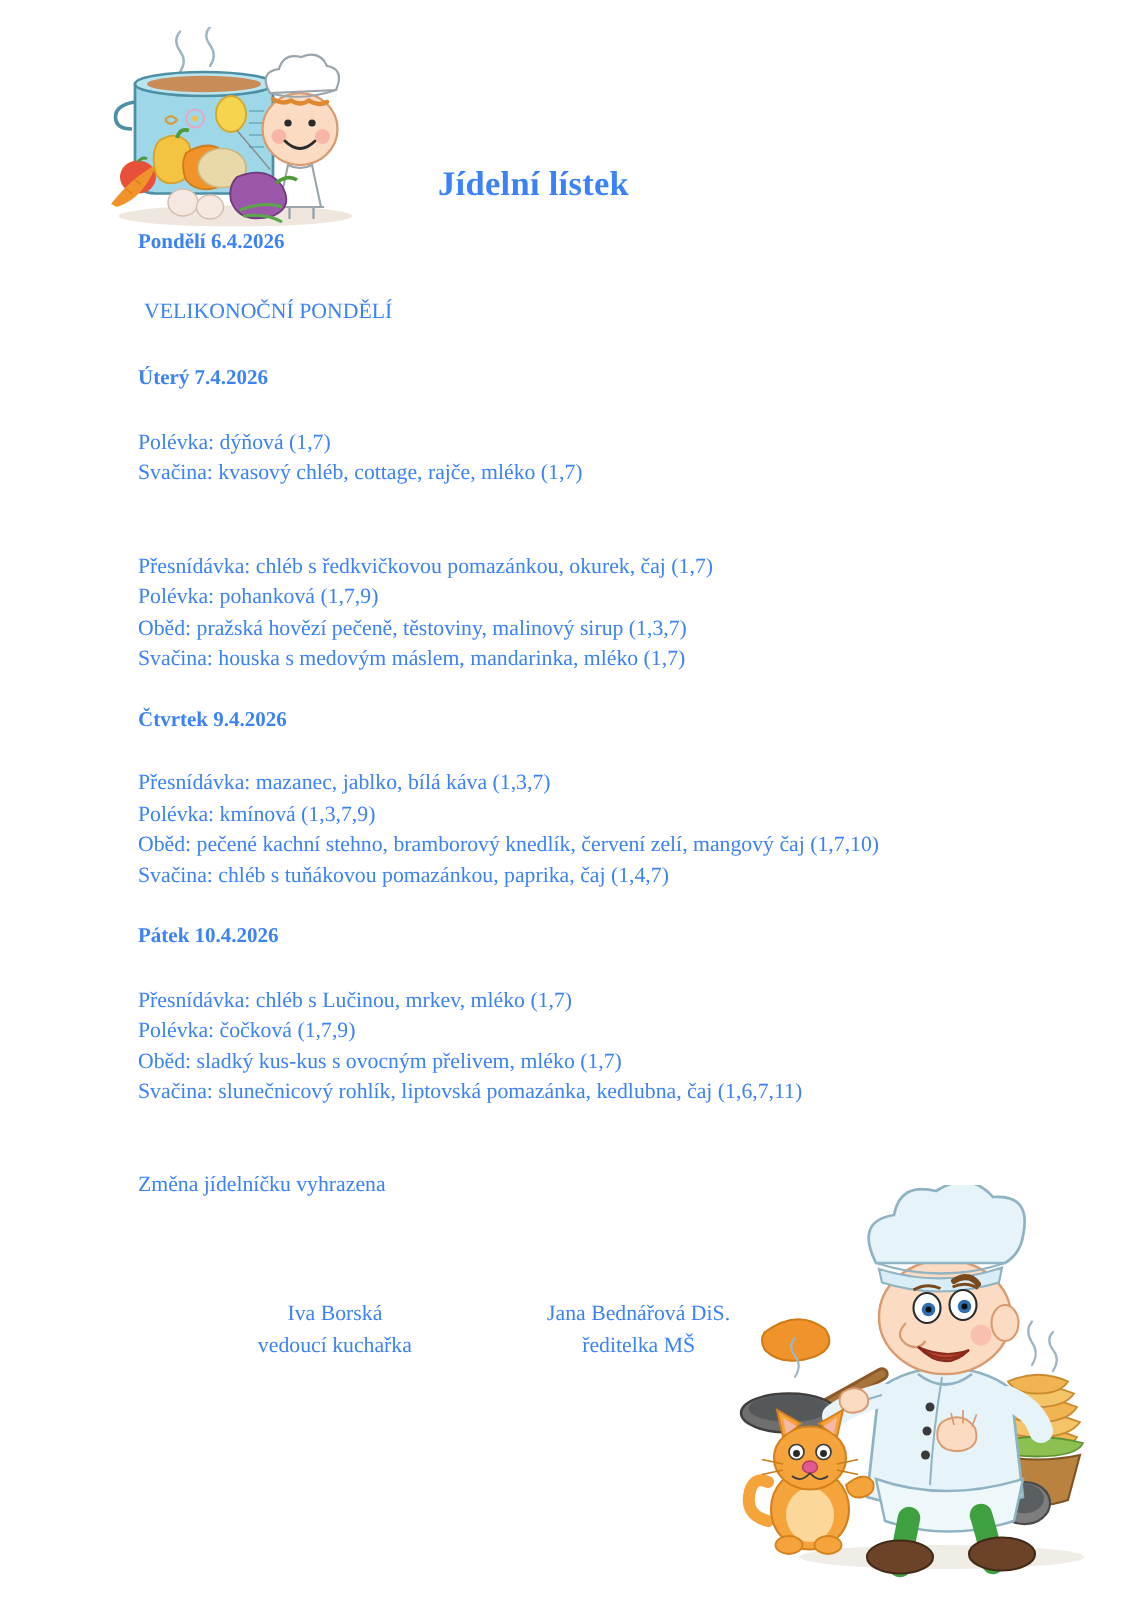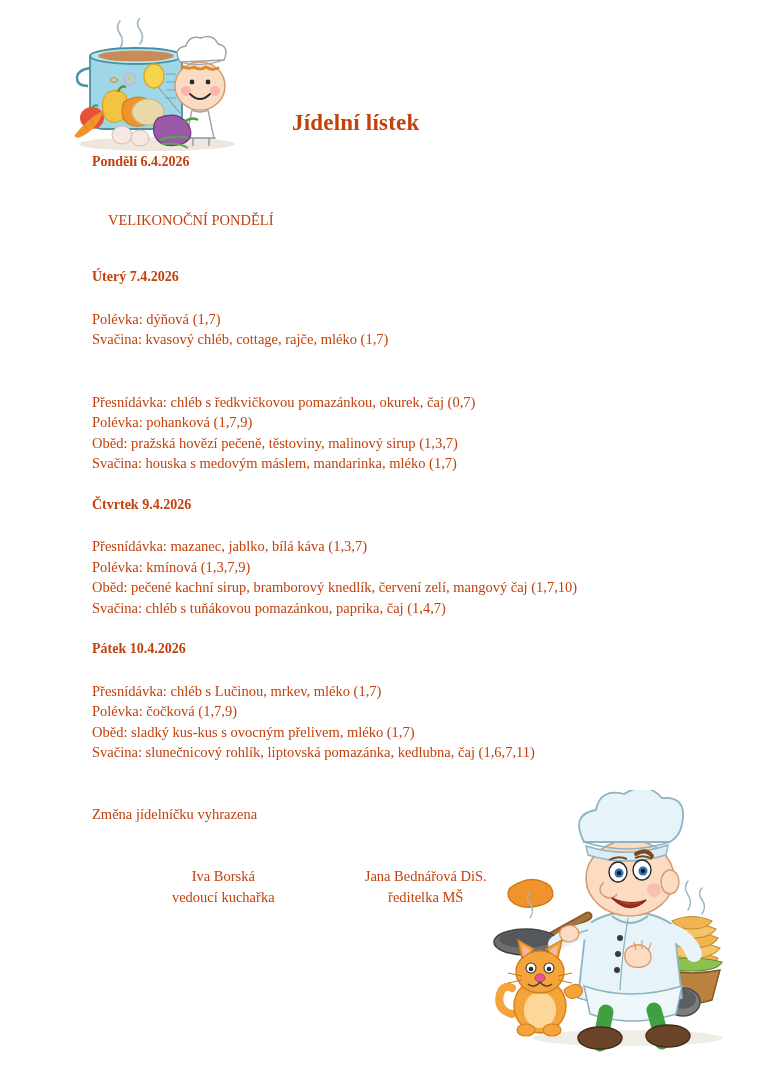--- a/index.html
+++ b/index.html
@@ -8,21 +8,21 @@
     padding: 0;
     background: #ffffff;
   }
   .page {
     position: relative;
     width: 765px;
     height: 1081px;
     background: #ffffff;
     overflow: hidden;
     font-family: "Liberation Serif", "DejaVu Serif", serif;
-    color: #c2410c;
+    color: #3b82f6;
   }
 
   
   .header {
     position: absolute;
     top: 18px;
     left: 0;
     width: 765px;
     height: 140px;
   }
@@ -53,21 +53,21 @@
   .day-heading {
     font-size: 14px;
     font-weight: bold;
     line-height: 20.5px;
     margin: 0;
     white-space: nowrap;
   }
   .note-line {
     font-size: 14.5px;
     line-height: 20.5px;
-    margin: 16px;
+    margin: 4px;
     white-space: nowrap;
   }
   .meal-line {
     font-size: 14.5px;
     line-height: 20.5px;
     margin: 0;
     white-space: nowrap;
   }
   .spacer-sm { height: 20px; }
   .spacer-md { height: 21px; }
@@ -204,31 +204,31 @@
     <p class="note-line">VELIKONOČNÍ PONDĚLÍ</p>
     <div class="spacer-md"></div>
 
     <p class="day-heading">Úterý 7.4.2026</p>
     <div class="spacer-md"></div>
     <p class="meal-line">Polévka: dýňová (1,7)</p>
     <p class="meal-line">Svačina: kvasový chléb, cottage, rajče, mléko (1,7)</p>
     <div class="spacer-block"></div>
 
     <div class="spacer-md"></div>
-    <p class="meal-line">Přesnídávka: chléb s ředkvičkovou pomazánkou, okurek, čaj (0,7)</p>
+    <p class="meal-line">Přesnídávka: chléb s ředkvičkovou pomazánkou, okurek, čaj (1,7)</p>
     <p class="meal-line">Polévka: pohanková (1,7,9)</p>
     <p class="meal-line">Oběd: pražská hovězí pečeně, těstoviny, malinový sirup (1,3,7)</p>
     <p class="meal-line">Svačina: houska s medovým máslem, mandarinka, mléko (1,7)</p>
     <div class="spacer-block"></div>
 
     <p class="day-heading">Čtvrtek 9.4.2026</p>
     <div class="spacer-md"></div>
     <p class="meal-line">Přesnídávka: mazanec, jablko, bílá káva (1,3,7)</p>
     <p class="meal-line">Polévka: kmínová (1,3,7,9)</p>
-    <p class="meal-line">Oběd: pečené kachní sirup, bramborový knedlík, červení zelí, mangový čaj (1,7,10)</p>
+    <p class="meal-line">Oběd: pečené kachní stehno, bramborový knedlík, červení zelí, mangový čaj (1,7,10)</p>
     <p class="meal-line">Svačina: chléb s tuňákovou pomazánkou, paprika, čaj (1,4,7)</p>
     <div class="spacer-block"></div>
 
     <p class="day-heading">Pátek 10.4.2026</p>
     <div class="spacer-md"></div>
     <p class="meal-line">Přesnídávka: chléb s Lučinou, mrkev, mléko (1,7)</p>
     <p class="meal-line">Polévka: čočková (1,7,9)</p>
     <p class="meal-line">Oběd: sladký kus-kus s ovocným přelivem, mléko (1,7)</p>
     <p class="meal-line">Svačina: slunečnicový rohlík, liptovská pomazánka, kedlubna, čaj (1,6,7,11)</p>
 

